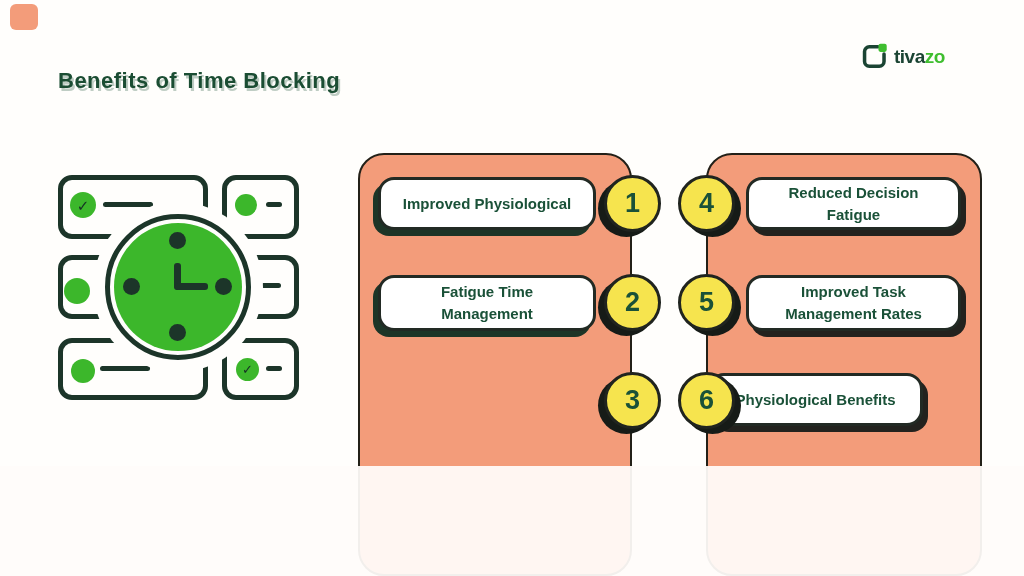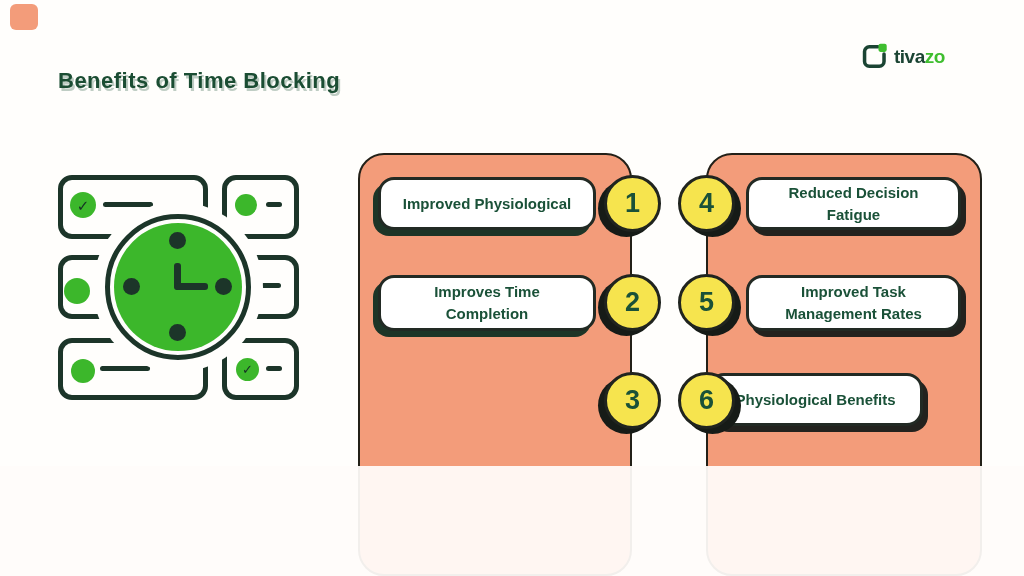--- a/index.html
+++ b/index.html
@@ -101,21 +101,21 @@
     <div class="clock-dot" style="left:169px;top:324px;"></div>
     <div class="clock-dot" style="left:123px;top:278px;"></div>
     <div class="hand" style="left:174px;top:263px;width:7px;height:27px;"></div>
     <div class="hand" style="left:175px;top:283px;width:33px;height:7px;"></div>
   </div>
 
   <div class="panel panel-left"></div>
   <div class="panel panel-right"></div>
 
   <div class="box box-l" style="left:378px;top:177px;width:218px;height:53px;">Improved Physiological</div>
-  <div class="box box-l" style="left:378px;top:275px;width:218px;height:56px;">Improves Time Completion</div>
+  <div class="box box-l" style="left:378px;top:275px;width:218px;height:56px;">Fatigue Time Management</div>
 
   <div class="box box-r" style="left:746px;top:177px;width:215px;height:53px;">Reduced Decision Fatigue</div>
   <div class="box box-r" style="left:746px;top:275px;width:215px;height:56px;">Improved Task Management Rates</div>
   <div class="box box-r" style="left:708px;top:373px;width:215px;height:53px;">Physiological Benefits</div>
 
   <div class="numcircle num-l" style="left:604px;top:175px;">1</div>
   <div class="numcircle num-l" style="left:604px;top:274px;">2</div>
   <div class="numcircle num-l" style="left:604px;top:372px;">3</div>
   <div class="numcircle num-r" style="left:678px;top:175px;">4</div>
   <div class="numcircle num-r" style="left:678px;top:274px;">5</div>

